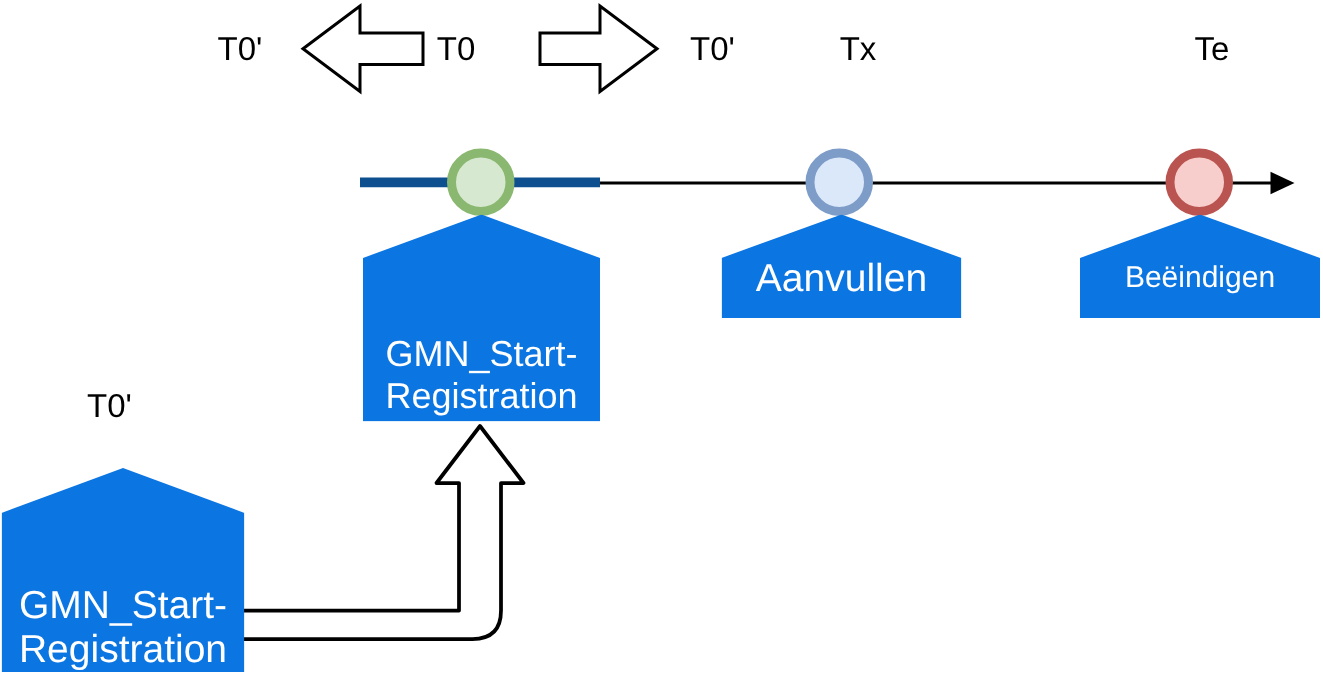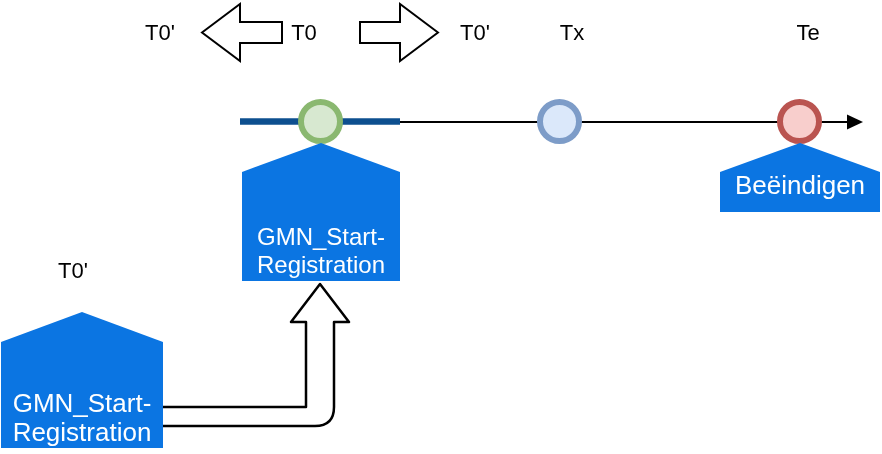--- a/index.html
+++ b/index.html
@@ -56,21 +56,21 @@
     font-size:24px;line-height:28px;padding-bottom:2px;box-sizing:border-box;
   }
   #pent-aanvullen{
     left:481px;top:143px;width:160px;height:69px;
     clip-path:polygon(50% 0%,100% 42%,100% 100%,0% 100%,0% 42%);
     font-size:26px;line-height:30px;padding-bottom:12px;box-sizing:border-box;
   }
   #pent-beeindigen{
     left:720px;top:143px;width:160px;height:69px;
     clip-path:polygon(50% 0%,100% 42%,100% 100%,0% 100%,0% 42%);
-    font-size:26px;line-height:30px;padding-bottom:12px;box-sizing:border-box;
+    font-size:20px;line-height:30px;padding-bottom:12px;box-sizing:border-box;
   }
   #pent-pending{
     left:1px;top:312px;width:162px;height:136px;
     clip-path:polygon(50% 0%,100% 22%,100% 100%,0% 100%,0% 22%);
     font-size:26px;line-height:29px;padding-bottom:1px;box-sizing:border-box;
   }
   
   #pending-time{
     position:absolute;left:73px;top:258px;
     transform:translateX(-50%);
@@ -104,20 +104,23 @@
 
   <div class="circle green"></div>
   <div class="circle blue"></div>
   <div class="circle red"></div>
 
   <div class="pentagon" id="pent-start">
     <span class="pl">GMN_Start-</span>
     <span class="pl">Registration</span>
   </div>
 
+  <div class="pentagon" id="pent-aanvullen">
+    <span class="pl">Aanvullen</span>
+  </div>
 
   <div class="pentagon" id="pent-beeindigen">
     <span class="pl">Beëindigen</span>
   </div>
 
   <div id="pending-time">T0'</div>
 
   <div class="pentagon" id="pent-pending">
     <span class="pl">GMN_Start-</span>
     <span class="pl">Registration</span>

